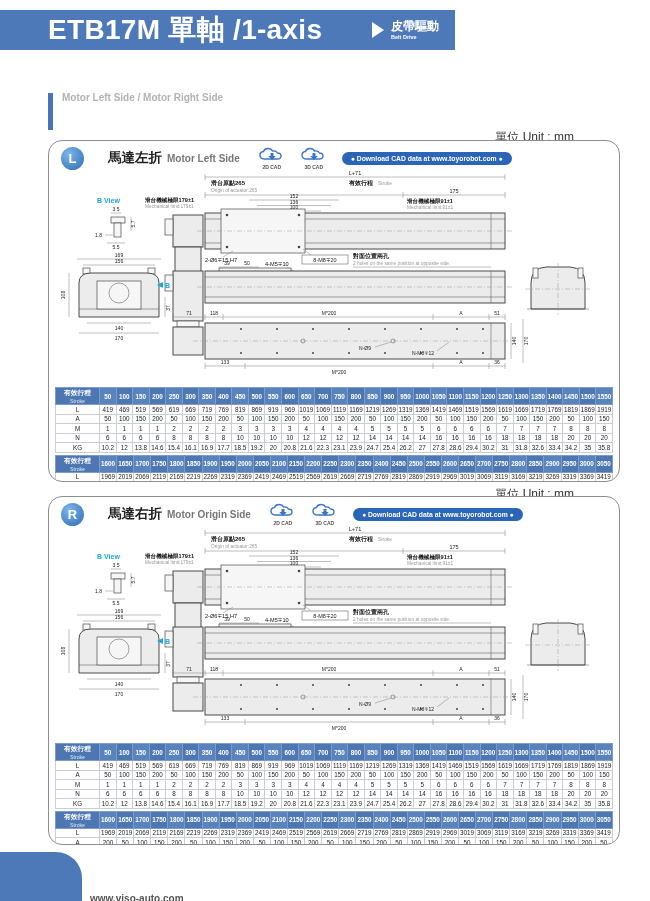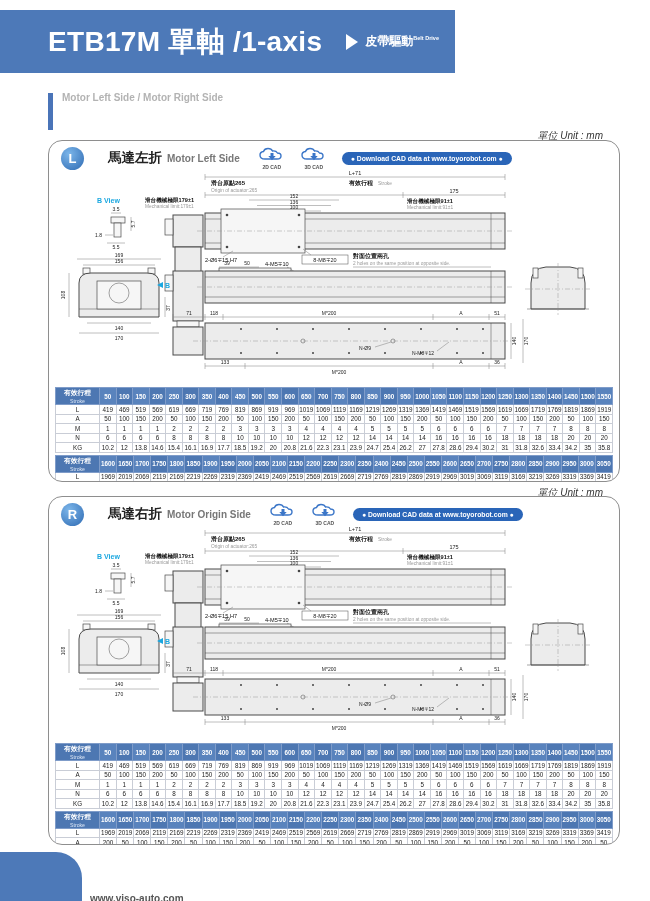--- a/index.html
+++ b/index.html
@@ -1,36 +1,36 @@
 <!DOCTYPE html>
 <html><head>
 <meta charset="utf-8">
 <style>
   * { box-sizing:border-box; margin:0; padding:0; }
   body { width:650px; height:901px; position:relative; background:#fff;
          font-family:"Liberation Sans", sans-serif; overflow:hidden; }
 
   
-  .banner { position:absolute; left:0; top:10px; width:455px; height:63px;
+  .banner { position:absolute; left:0; top:10px; width:455px; height:40px;
             background:#4d79b8; color:#fff; display:flex; align-items:center; }
   .banner-title { margin-left:48px; font-size:28px; font-weight:bold; white-space:nowrap; letter-spacing:.3px; }
   .banner-title .axis-en { font-weight:bold; }
   .badge { margin-left:auto; margin-right:16px; display:flex; align-items:center; gap:7px; }
   .tri { width:0; height:0; border-left:12px solid #fff; border-top:8px solid transparent; border-bottom:8px solid transparent; }
-  .badge-txt { display:flex; flex-direction:row; line-height:1.1; }
+  .badge-txt { display:flex; flex-direction:column; line-height:1.1; }
   .badge-zh { font-size:12px; font-weight:bold; }
   .badge-en { font-size:5.5px; font-weight:bold; }
 
   
   .section { position:absolute; left:48px; top:90px; }
   .sec-bar { position:absolute; left:0; top:3px; width:5px; height:37px; background:#4a74b8; }
   .sec-zh { margin-left:14px; font-size:18px; font-weight:bold; color:#4b4b4b; }
   .sec-en { margin-left:14px; font-size:10px; font-weight:bold; color:#b3b3b3; margin-top:2px; }
 
-  .unit { position:absolute; right:47px; font-size:10px; color:#333;font-style:italic; }
+  .unit { position:absolute; right:76px; font-size:12px; color:#333; }
   .unit.u1 { top:129px; } .unit.u2 { top:486px; }
 
   
   .panel-mount { position:absolute; left:48px; width:572px; }
   #panel-left-mount { top:140px; height:342px; }
   #panel-right-mount { top:496px; height:349px; }
   .panel { width:100%; height:100%; border:1.5px solid #8e8e8e; border-radius:14px; background:#fff; overflow:hidden; }
 
   .p-head { display:flex; align-items:center; padding:6px 8px 0 12px; height:28px; }
   .p-badge { width:23px; height:23px; border-radius:50%; flex:0 0 23px;

